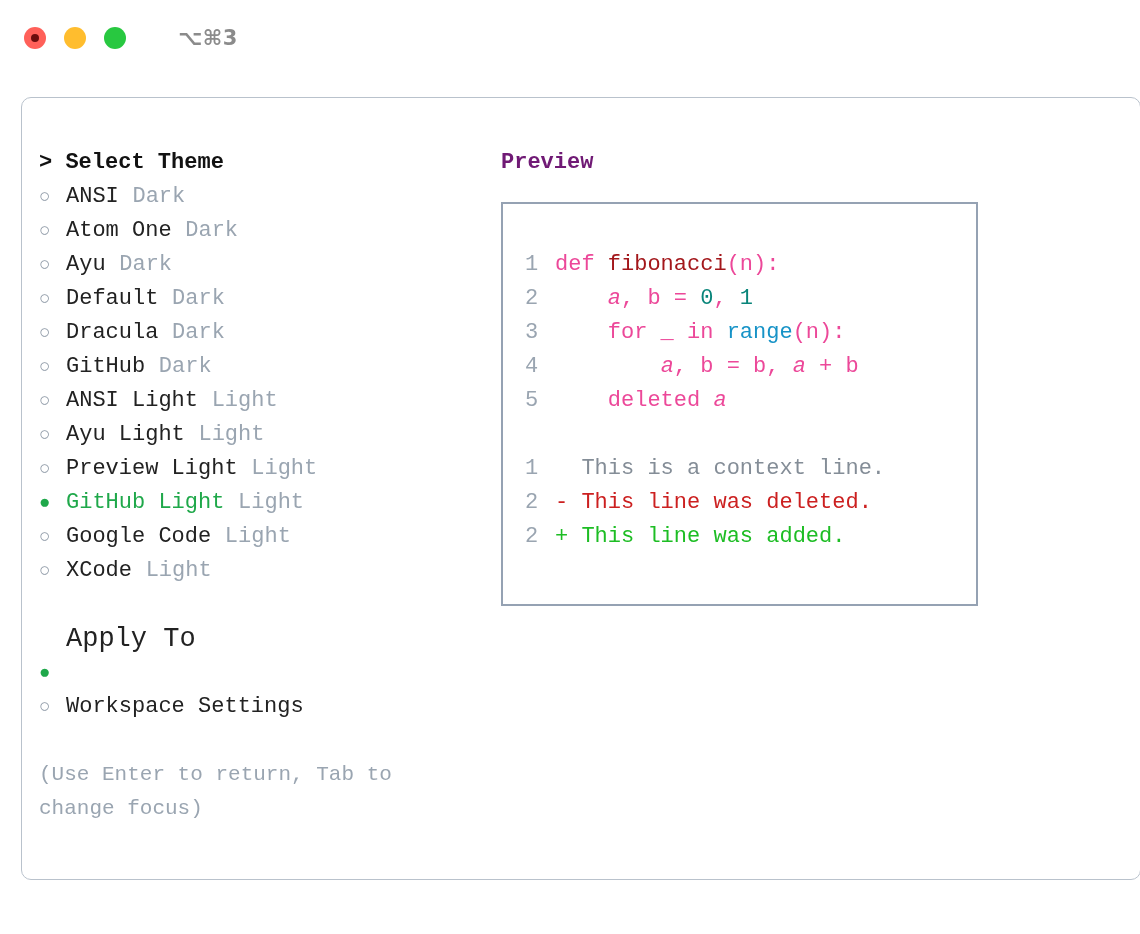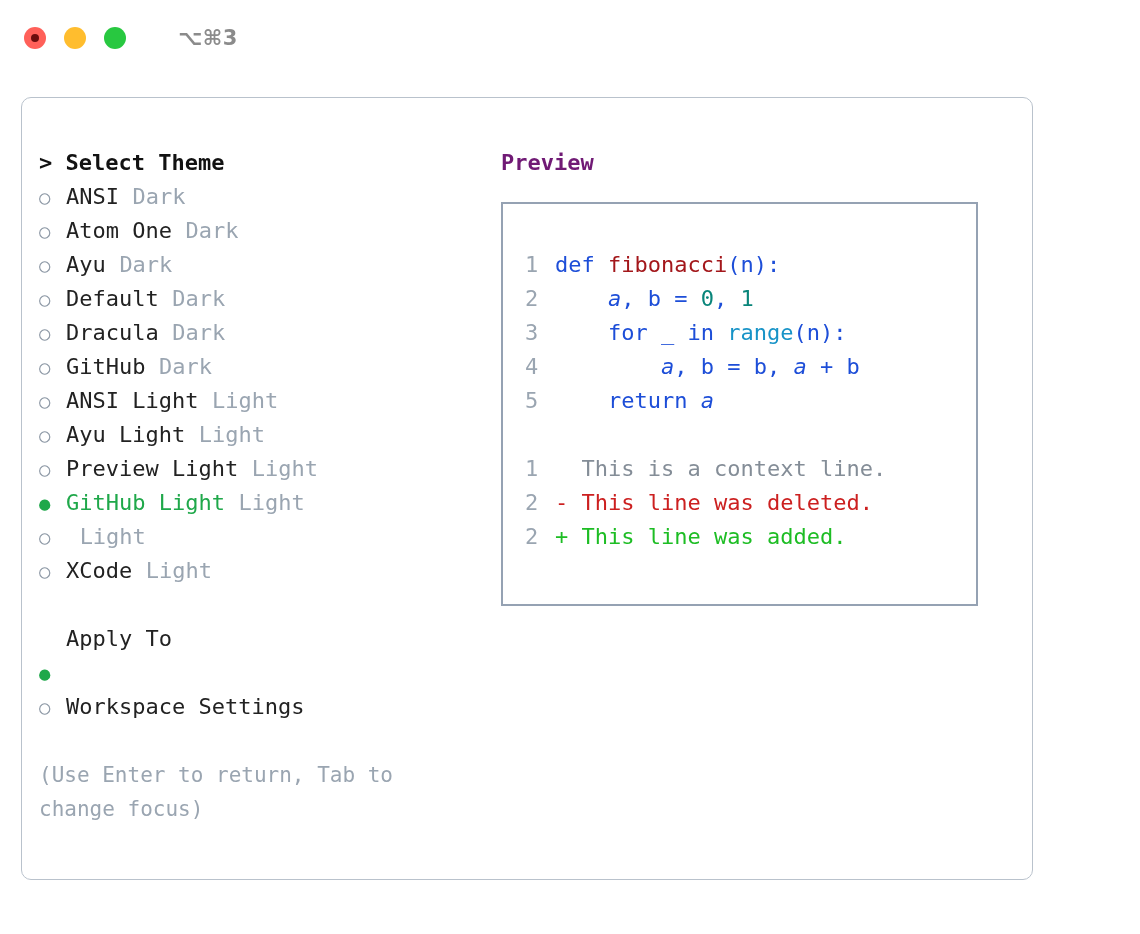--- a/index.html
+++ b/index.html
@@ -61,45 +61,46 @@
     color: #8b8b8b;
     letter-spacing: 0.5px;
     font-family: "DejaVu Sans", "Liberation Sans", sans-serif;
   }
 
   
   .panel {
     position: absolute;
     left: 21px;
     top: 97px;
-    width: 1012px;
+    width: 1120px;
     height: 783px;
     border: 1.5px solid #b9c2cc;
     border-radius: 10px;
     box-sizing: border-box;
     background: #ffffff;
+    font-family: Liberation Mono, monospace;
   }
 
   .columns {
     display: flex;
     padding: 48px 0 0 0;
   }
   .col-left  { width: 462px; padding-left: 17px; box-sizing: border-box; }
   .col-right { flex: 1; padding-left: 17px; box-sizing: border-box; }
 
   
   .section-head {
     font-size: 22px;
     font-weight: bold;
     color: #121212;
     line-height: 34px;
     white-space: pre;
   }
   .sub-head {
-    font-size: 22px;
+    font-size: 27px;
     color: #222222;
     line-height: 34px;
     white-space: pre;
     padding-left: 27px;
   }
   .opt-list { margin: 0; padding: 0; }
   .opt {
     display: flex;
     align-items: baseline;
     line-height: 34px;
@@ -151,21 +152,21 @@
     font-size: 22px;
     line-height: 34px;
     white-space: pre;
   }
   .ln {
     width: 30px;
     flex: none;
     color: #9aa5b1;
     text-align: left;
   }
-  .code-text { color: #1d4ed8; }
+  .code-text { color: #ec4899; }
   .tok-fn   { color: #a3171b; }
   .tok-num  { color: #09857a; }
   .tok-call { color: #1793c7; }
   .tok-var  { font-style: italic; }
   .diff-ctx { color: #848d97; }
   .diff-del { color: #cc2020; }
   .diff-add { color: #1dbd24; }
   .blank-line { height: 34px; }
 </style>
 </head>
@@ -193,21 +194,21 @@
             <div class="opt"><span class="marker">○</span><span class="name">ANSI</span><span class="variant">Dark</span></div>
             <div class="opt"><span class="marker">○</span><span class="name">Atom One</span><span class="variant">Dark</span></div>
             <div class="opt"><span class="marker">○</span><span class="name">Ayu</span><span class="variant">Dark</span></div>
             <div class="opt"><span class="marker">○</span><span class="name">Default</span><span class="variant">Dark</span></div>
             <div class="opt"><span class="marker">○</span><span class="name">Dracula</span><span class="variant">Dark</span></div>
             <div class="opt"><span class="marker">○</span><span class="name">GitHub</span><span class="variant">Dark</span></div>
             <div class="opt"><span class="marker">○</span><span class="name">ANSI Light</span><span class="variant">Light</span></div>
             <div class="opt"><span class="marker">○</span><span class="name">Ayu Light</span><span class="variant">Light</span></div>
             <div class="opt"><span class="marker">○</span><span class="name">Preview Light</span><span class="variant">Light</span></div>
             <div class="opt selected"><span class="marker">●</span><span class="name">GitHub Light</span><span class="variant">Light</span></div>
-            <div class="opt"><span class="marker">○</span><span class="variant">Light</span></div>
+            <div class="opt"><span class="marker">○</span><span class="name">Google Code</span><span class="variant">Light</span></div>
             <div class="opt"><span class="marker">○</span><span class="name">XCode</span><span class="variant">Light</span></div>
           </div>
 
         <div class="spacer-row"></div>
 
         <div class="sub-head">Apply To</div>
         <div class="opt-list" id="apply-list">
             <div class="opt selected"><span class="marker">●</span></div>
             <div class="opt"><span class="marker">○</span><span class="name">Workspace Settings</span></div>
           </div>
@@ -216,21 +217,21 @@
       </div>
 
       <div class="col-right">
         <div class="preview-head">Preview</div>
         <div class="codebox">
           <div id="code-block">
               <div class="code-line"><span class="ln">1</span><span><span class="code-text">def </span><span class="tok-fn">fibonacci</span><span class="code-text">(n):</span></span></div>
               <div class="code-line"><span class="ln">2</span><span><span class="code-text">    </span><span class="tok-var code-text">a</span><span class="code-text">, b = </span><span class="tok-num">0</span><span class="code-text">, </span><span class="tok-num">1</span></span></div>
               <div class="code-line"><span class="ln">3</span><span><span class="code-text">    for _ in </span><span class="tok-call">range</span><span class="code-text">(n):</span></span></div>
               <div class="code-line"><span class="ln">4</span><span><span class="code-text">        </span><span class="tok-var code-text">a</span><span class="code-text">, b = b, </span><span class="tok-var code-text">a</span><span class="code-text"> + b</span></span></div>
-              <div class="code-line"><span class="ln">5</span><span><span class="code-text">    return </span><span class="tok-var code-text">a</span></span></div>
+              <div class="code-line"><span class="ln">5</span><span><span class="code-text">    deleted </span><span class="tok-var code-text">a</span></span></div>
             </div>
           <div class="blank-line"></div>
           <div id="diff-block">
               <div class="code-line"><span class="ln">1</span><span class="diff-ctx">  </span><span class="diff-ctx">This is a context line.</span></div>
               <div class="code-line"><span class="ln">2</span><span class="diff-del">- </span><span class="diff-del">This line was deleted.</span></div>
               <div class="code-line"><span class="ln">2</span><span class="diff-add">+ </span><span class="diff-add">This line was added.</span></div>
             </div>
         </div>
       </div>
 

